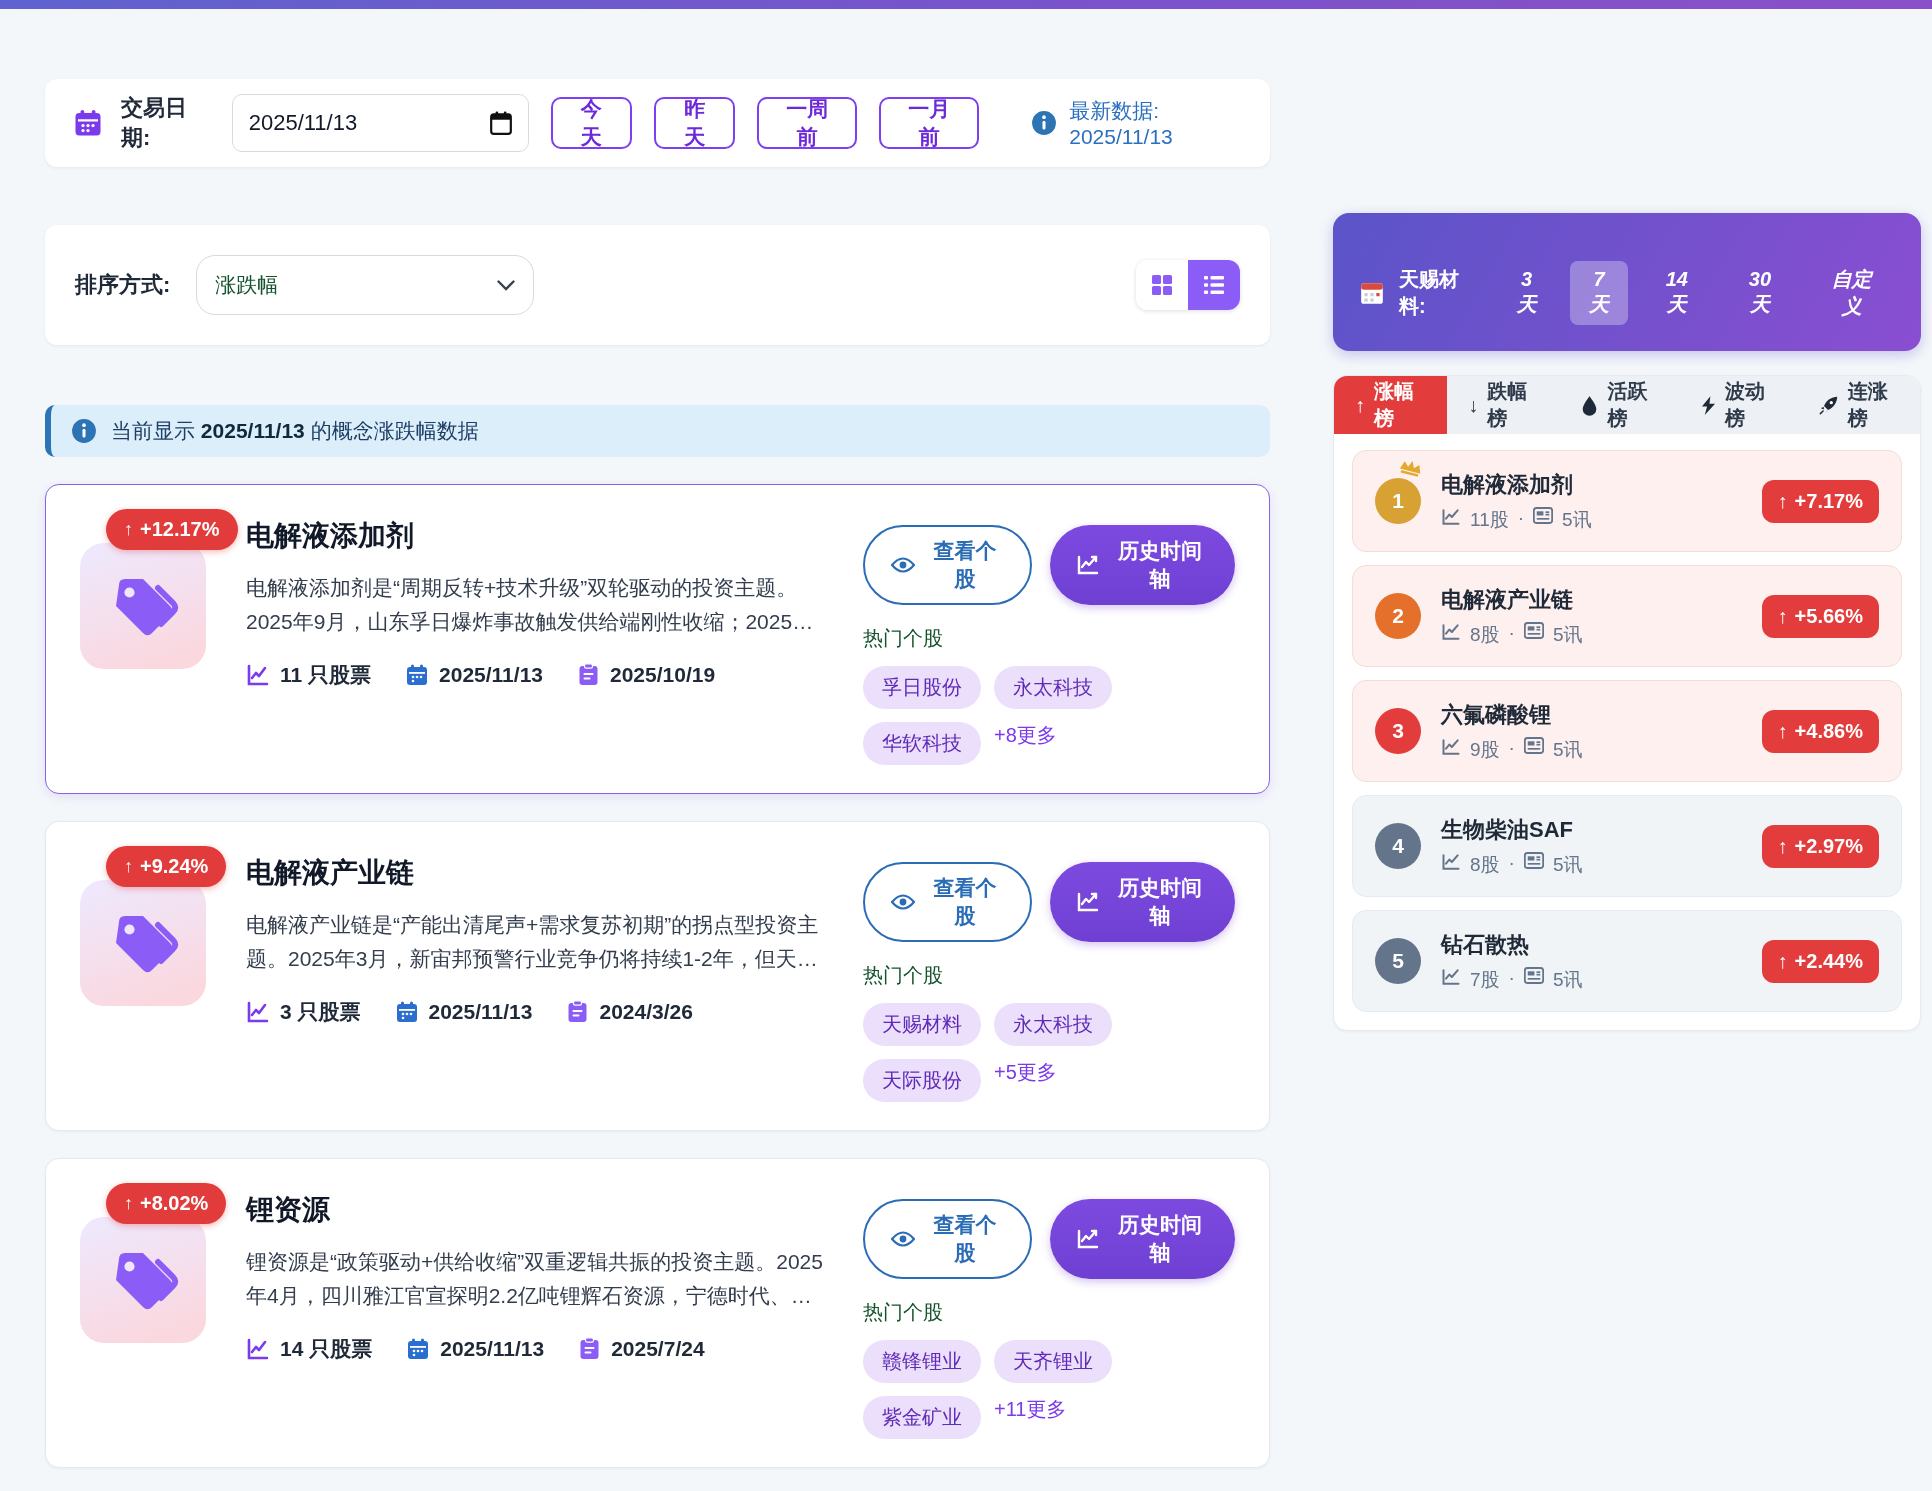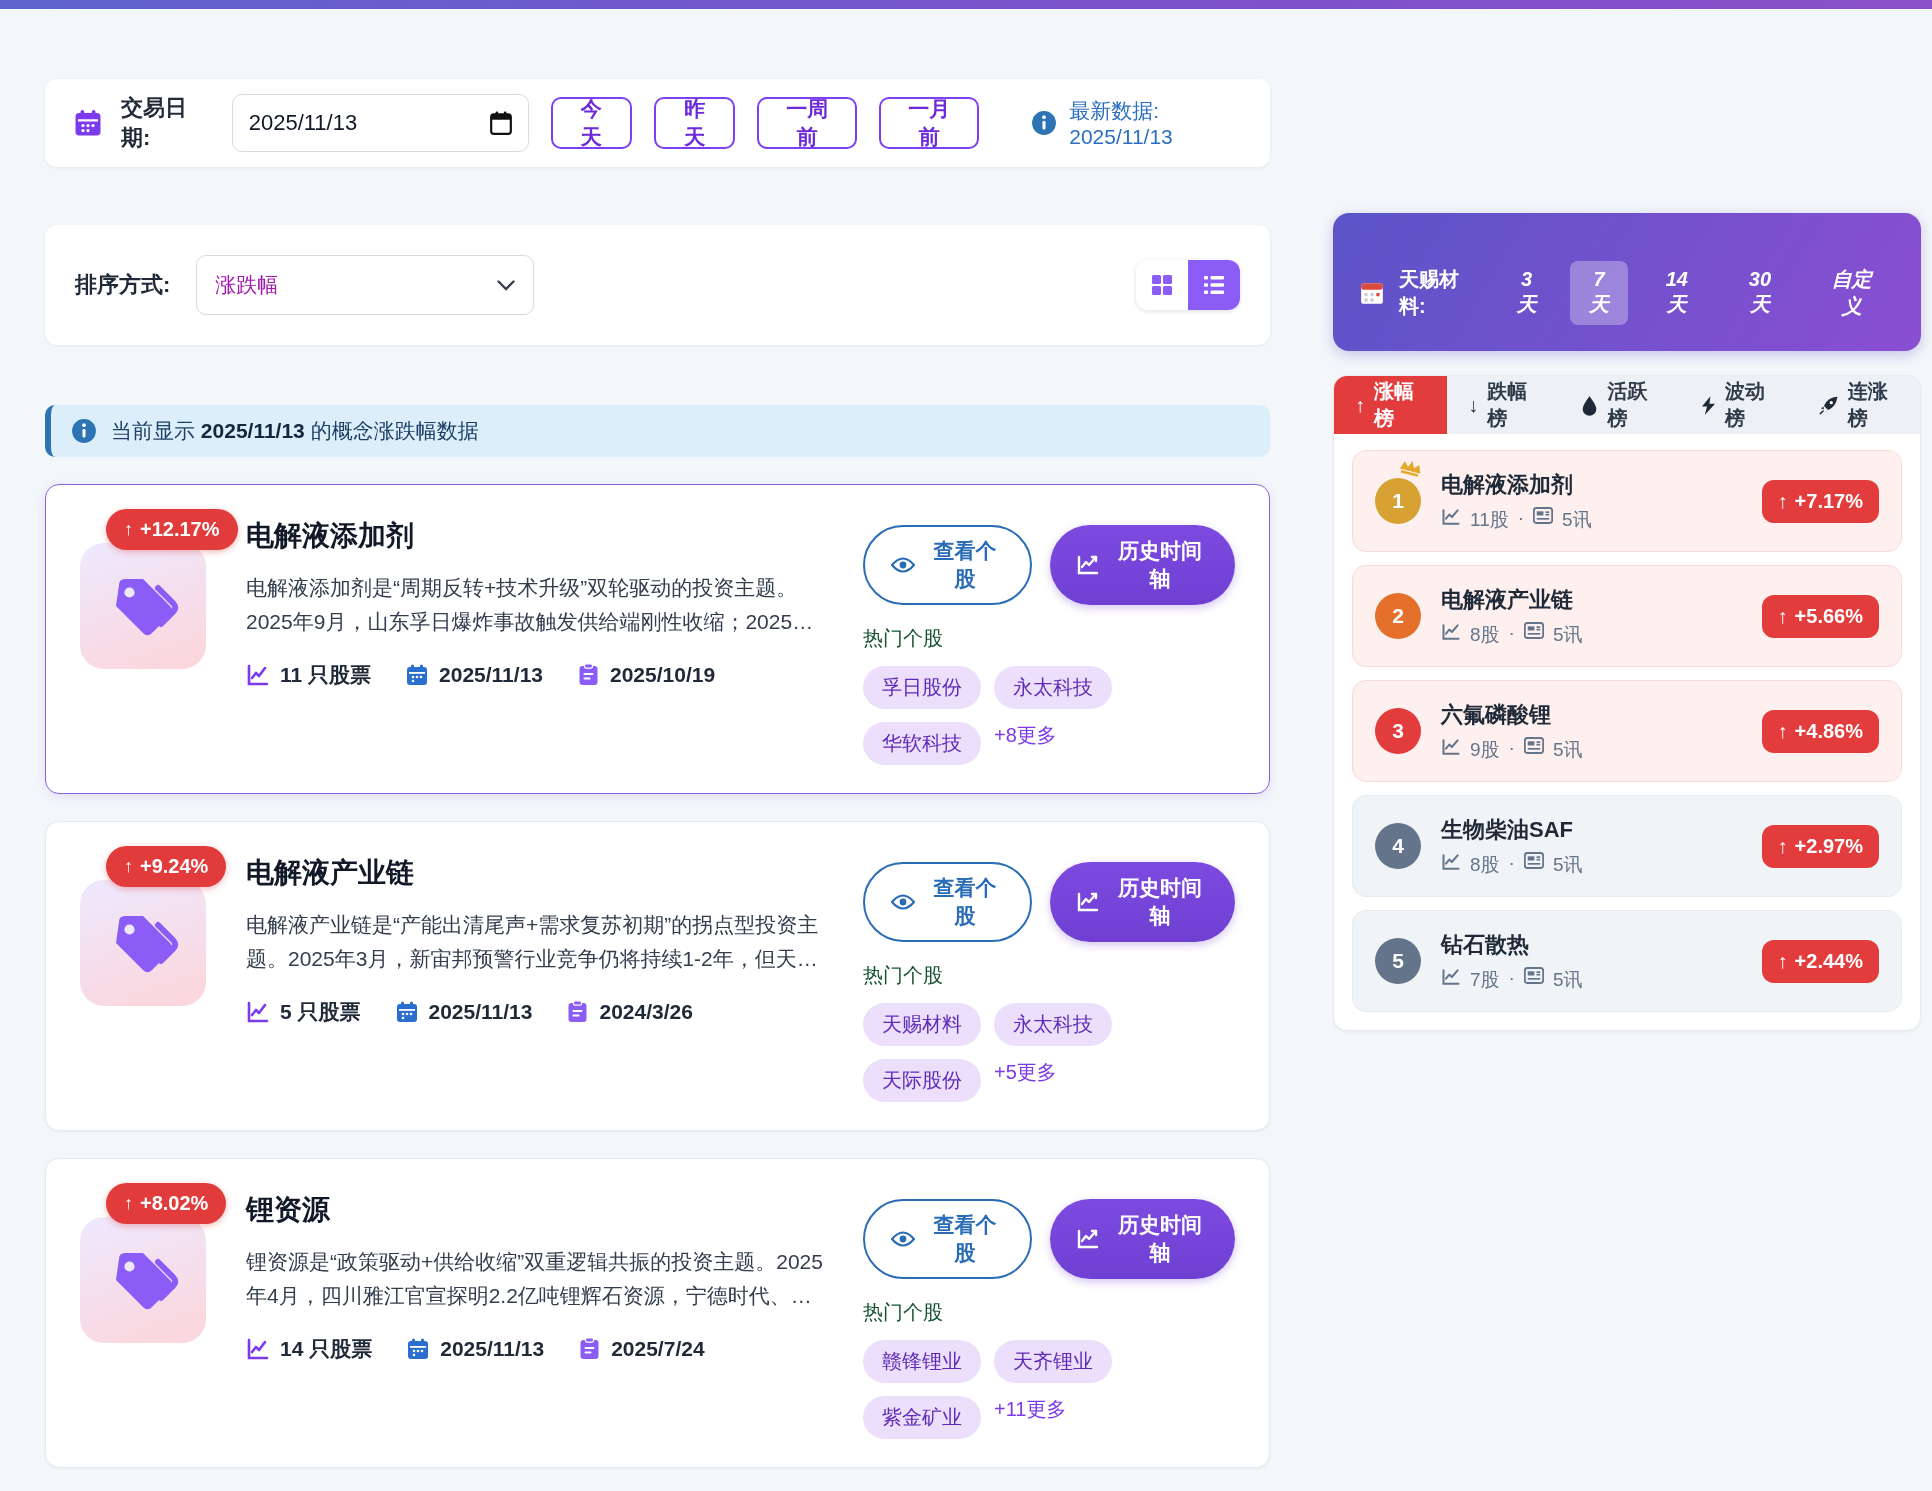--- a/index.html
+++ b/index.html
@@ -27,23 +27,23 @@
     height:52px;padding:0 20px;margin-left:4px;background:#fff;
     border:2px solid #7e3ff2;border-radius:10px;color:#6d28d9;
     font-size:21px;font-weight:bold;display:flex;align-items:center;cursor:pointer;
   }
   .latest{display:flex;align-items:center;gap:12px;margin-left:34px;font-size:21px;color:#2b6fc0;}
 
   
   .sort-card{margin-top:58px;height:120px;display:flex;align-items:center;justify-content:space-between;padding:0 30px;}
   .sort-left{display:flex;align-items:center;gap:26px;}
   .select{
-    width:300px;height:58px;border:1.5px solid #d6dae2;border-radius:10px;background:#fff;
+    width:300px;height:58px;border:1.5px solid #d6dae2;border-radius:19px;background:#fff;
     display:flex;align-items:center;justify-content:space-between;padding:0 18px;
-    font-size:21px;color:#a21caf;cursor:pointer;
+    font-size:21px;color:#14532d;cursor:pointer;
   }
   .chev{font-size:22px;color:#374151;line-height:0;}
   .view-toggle{display:flex;border-radius:12px;overflow:hidden;box-shadow:0 1px 4px rgba(16,24,40,.15);}
   .vt-btn{width:52px;height:50px;display:flex;align-items:center;justify-content:center;cursor:pointer;}
   .vt-grid{background:#fff;}
   .vt-list{background:#8b5cf6;}
 
   
   .banner{
     margin-top:60px;height:52px;background:#ddeefb;border-left:6px solid #2d74b5;border-radius:10px;
@@ -345,21 +345,21 @@
         <div class="c-title">电解液产业链</div>
         <div class="c-desc">电解液产业链是“产能出清尾声+需求复苏初期”的拐点型投资主题。2025年3月，新宙邦预警行业竞争仍将持续1-2年，但天赐…</div>
         <div class="meta-row">
           <span class="meta-item">
               <span>
                 <svg width="24" height="24" viewBox="0 0 24 24">
                   <path d="M3 3 v18 h18" fill="none" stroke="#7c3aed" stroke-width="2.6" stroke-linecap="round"></path>
                   <path d="M6 15 l4-5 3 3 6-8" fill="none" stroke="#7c3aed" stroke-width="2.6" stroke-linecap="round" stroke-linejoin="round"></path>
                 </svg>
               </span>
-              <span>5 只股票</span>
+              <span>3 只股票</span>
             </span>
           <span class="meta-item">
               <span>
                 <svg width="24" height="24" viewBox="0 0 24 24">
                   <rect x="2" y="4" width="20" height="18" rx="3" fill="#2a6fd0"></rect>
                   <rect x="6" y="1.5" width="3" height="5" rx="1.5" fill="#2a6fd0"></rect>
                   <rect x="15" y="1.5" width="3" height="5" rx="1.5" fill="#2a6fd0"></rect>
                   <rect x="4" y="9" width="16" height="1.8" fill="#fff"></rect>
                   <circle cx="8" cy="14" r="1.3" fill="#fff"></circle>
                   <circle cx="12" cy="14" r="1.3" fill="#fff"></circle>

